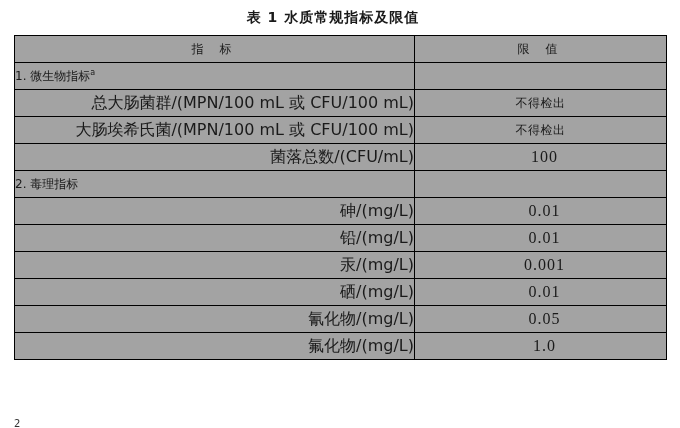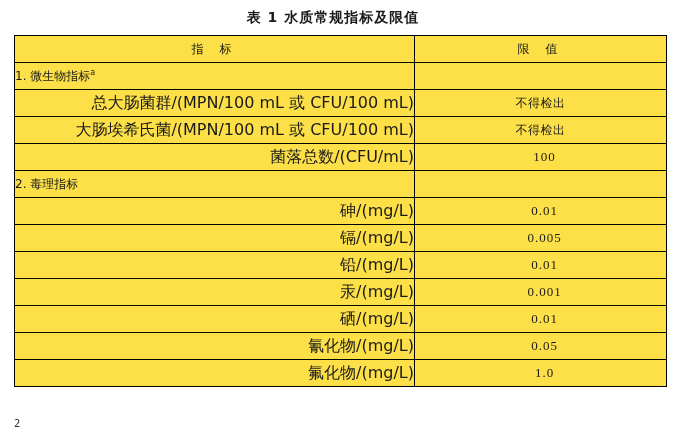--- a/index.html
+++ b/index.html
@@ -40,21 +40,21 @@
     font-size: 11.5px;
   }
   table.spec col.c-ind { width: 400px; }
   table.spec col.c-lim { width: 252px; }
 
   table.spec th, table.spec td {
     border: 1px solid #000000;
     padding: 0;
     height: 26px;
     vertical-align: middle;
-    background: #fde047;
+    background: #a3a3a3;
   }
   .head-cell {
     text-align: center;
     font-weight: normal;
     letter-spacing: 6px;
     font-size: 12px;
     font-family: "DejaVu Sans", "Liberation Sans", sans-serif;
   }
   .group-cell {
     text-align: left;
@@ -69,21 +69,21 @@
     font-family: "DejaVu Sans", "Liberation Sans", sans-serif;
   }
   .limit-cell {
     text-align: center;
     font-size: 12px;
     font-family: "DejaVu Sans", "Liberation Sans", sans-serif;
     letter-spacing: 0.5px;
   }
   .limit-num {
     font-family: "Liberation Serif", "DejaVu Serif", serif;
-    font-size: 13px;
+    font-size: 16px;
     letter-spacing: 1px;
     margin-left: 8px;
   }
   .sup {
     font-size: 8px;
     vertical-align: super;
   }
   .page-number {
     position: absolute;
     left: 14px;
@@ -131,24 +131,20 @@
           </tr>
           <tr>
             <td class="group-cell"><span>2. 毒理指标</span></td>
             <td class="limit-cell"><span></span></td>
           </tr>
           <tr>
             <td class="item-cell"><span>砷/(mg/L)</span></td>
             <td class="limit-cell"><span class="limit-num">0.01</span></td>
           </tr>
           <tr>
-            <td class="item-cell"><span>镉/(mg/L)</span></td>
-            <td class="limit-cell"><span class="limit-num">0.005</span></td>
-          </tr>
-          <tr>
             <td class="item-cell"><span>铅/(mg/L)</span></td>
             <td class="limit-cell"><span class="limit-num">0.01</span></td>
           </tr>
           <tr>
             <td class="item-cell"><span>汞/(mg/L)</span></td>
             <td class="limit-cell"><span class="limit-num">0.001</span></td>
           </tr>
           <tr>
             <td class="item-cell"><span>硒/(mg/L)</span></td>
             <td class="limit-cell"><span class="limit-num">0.01</span></td>

